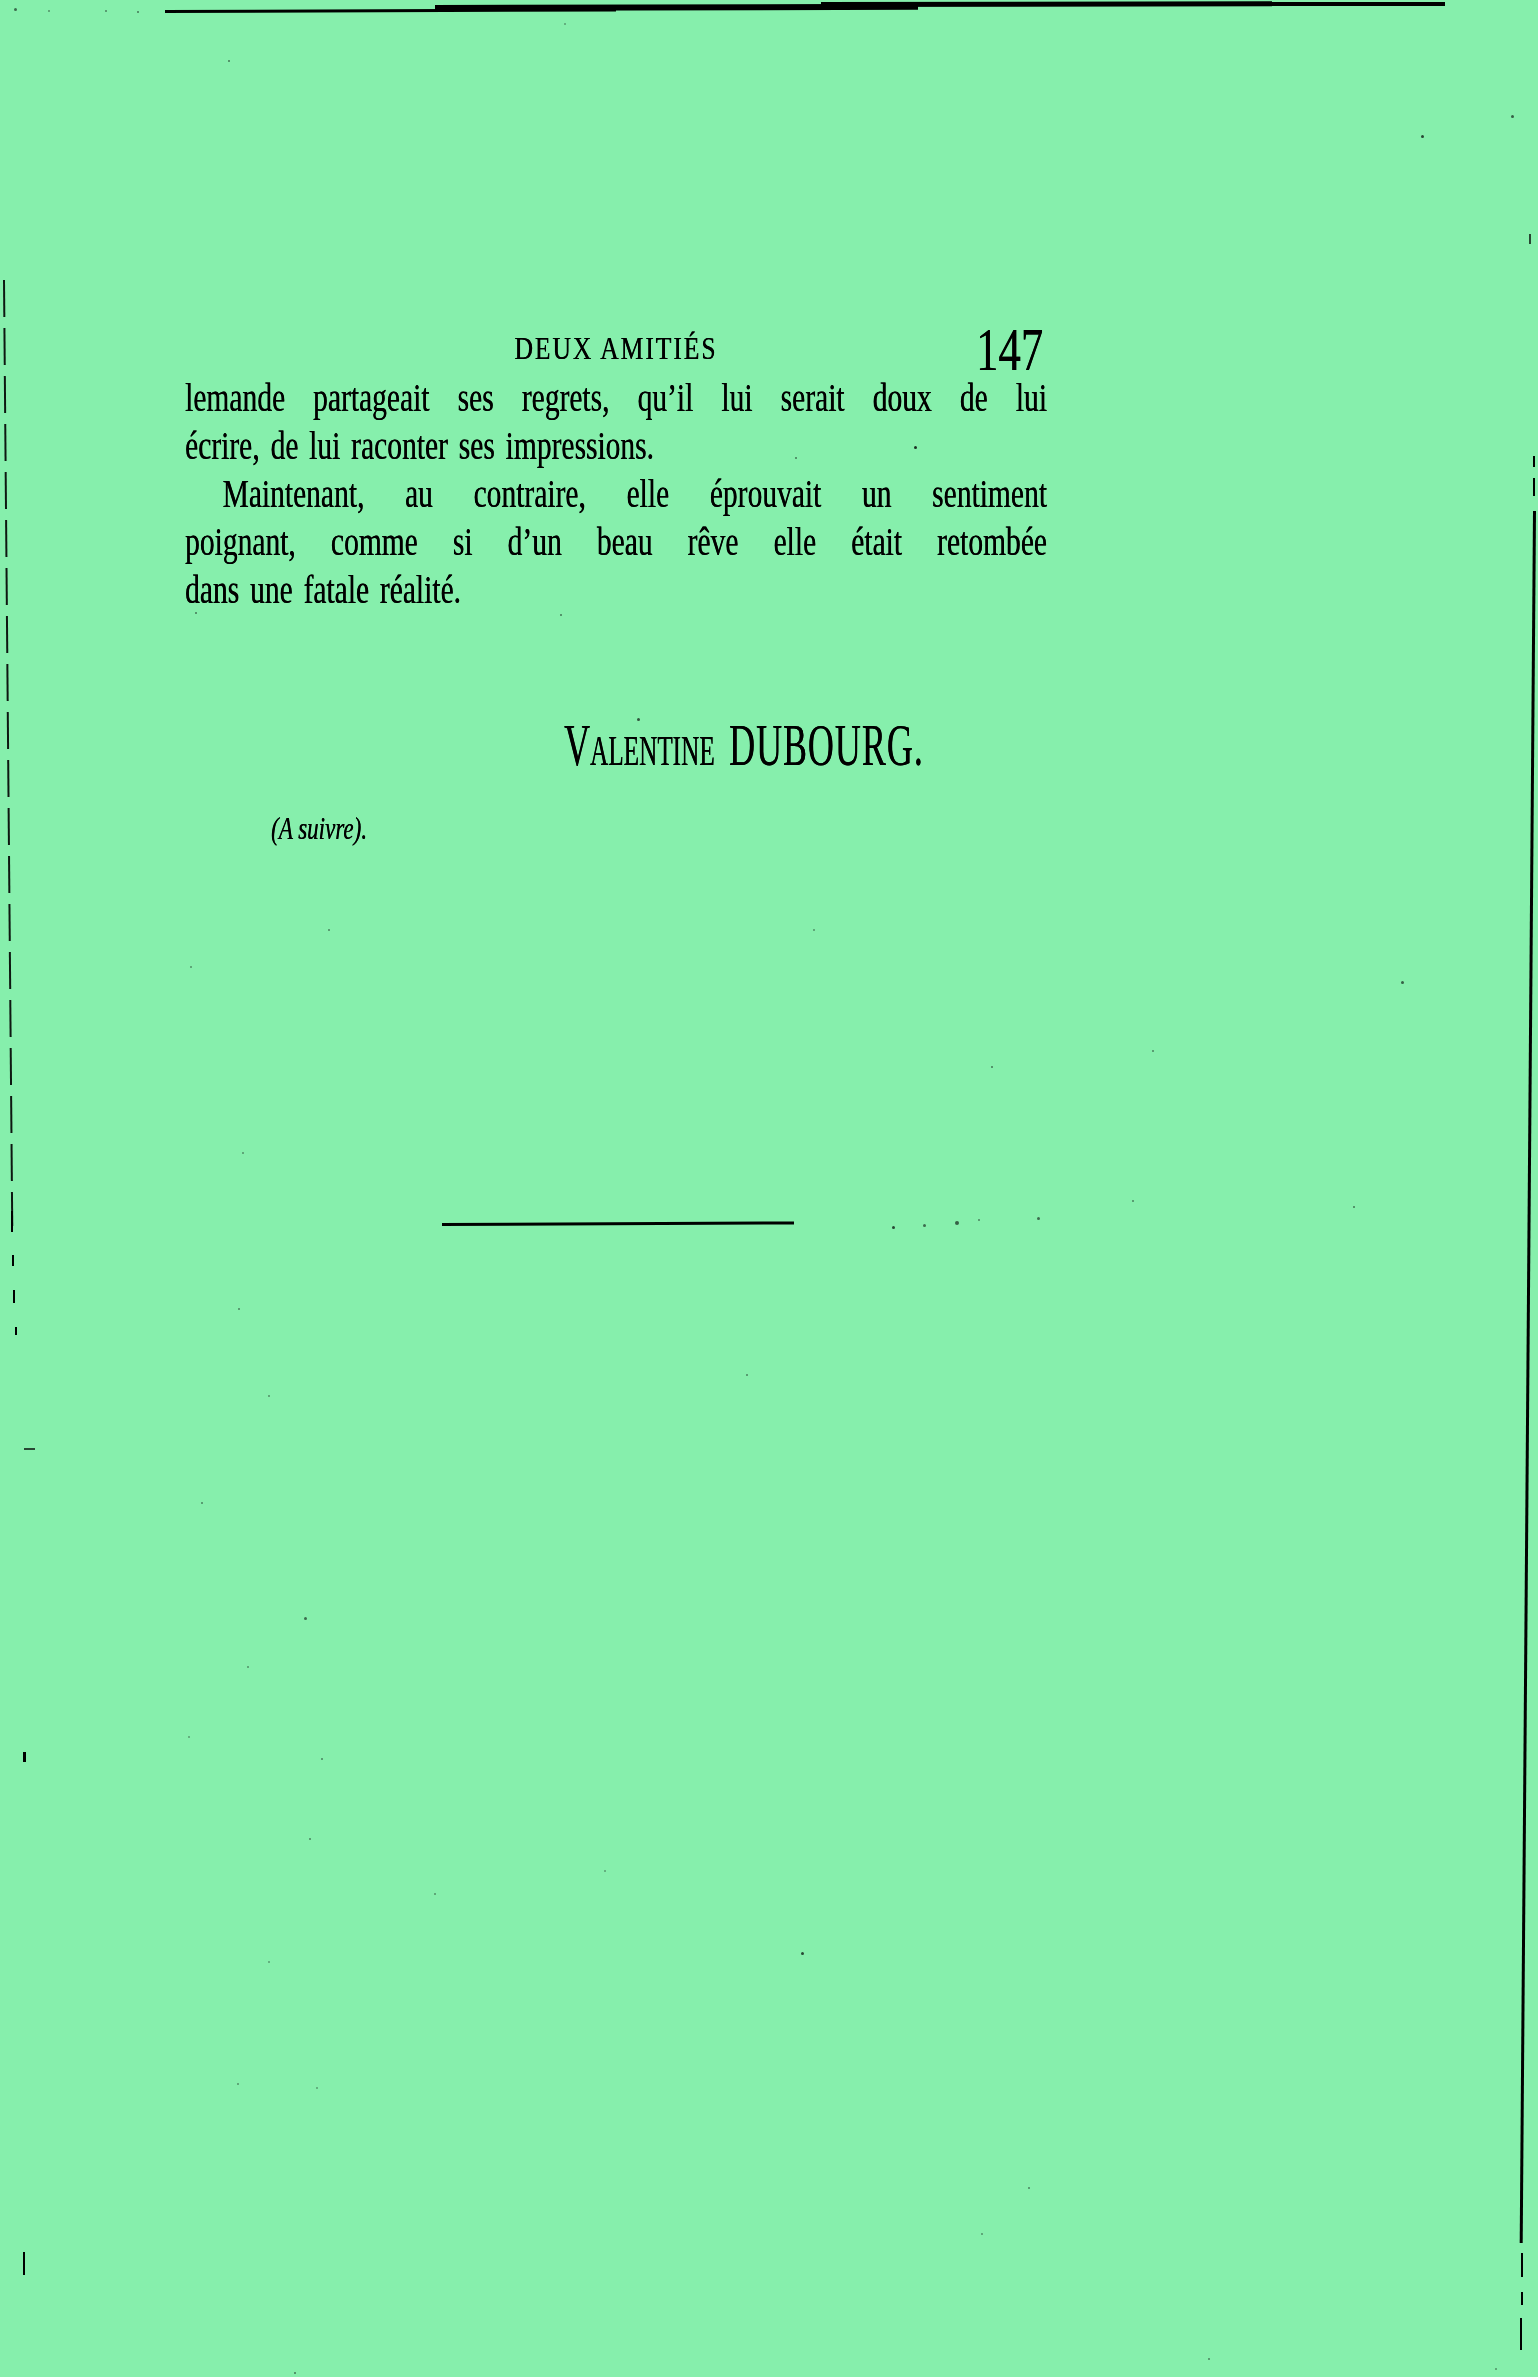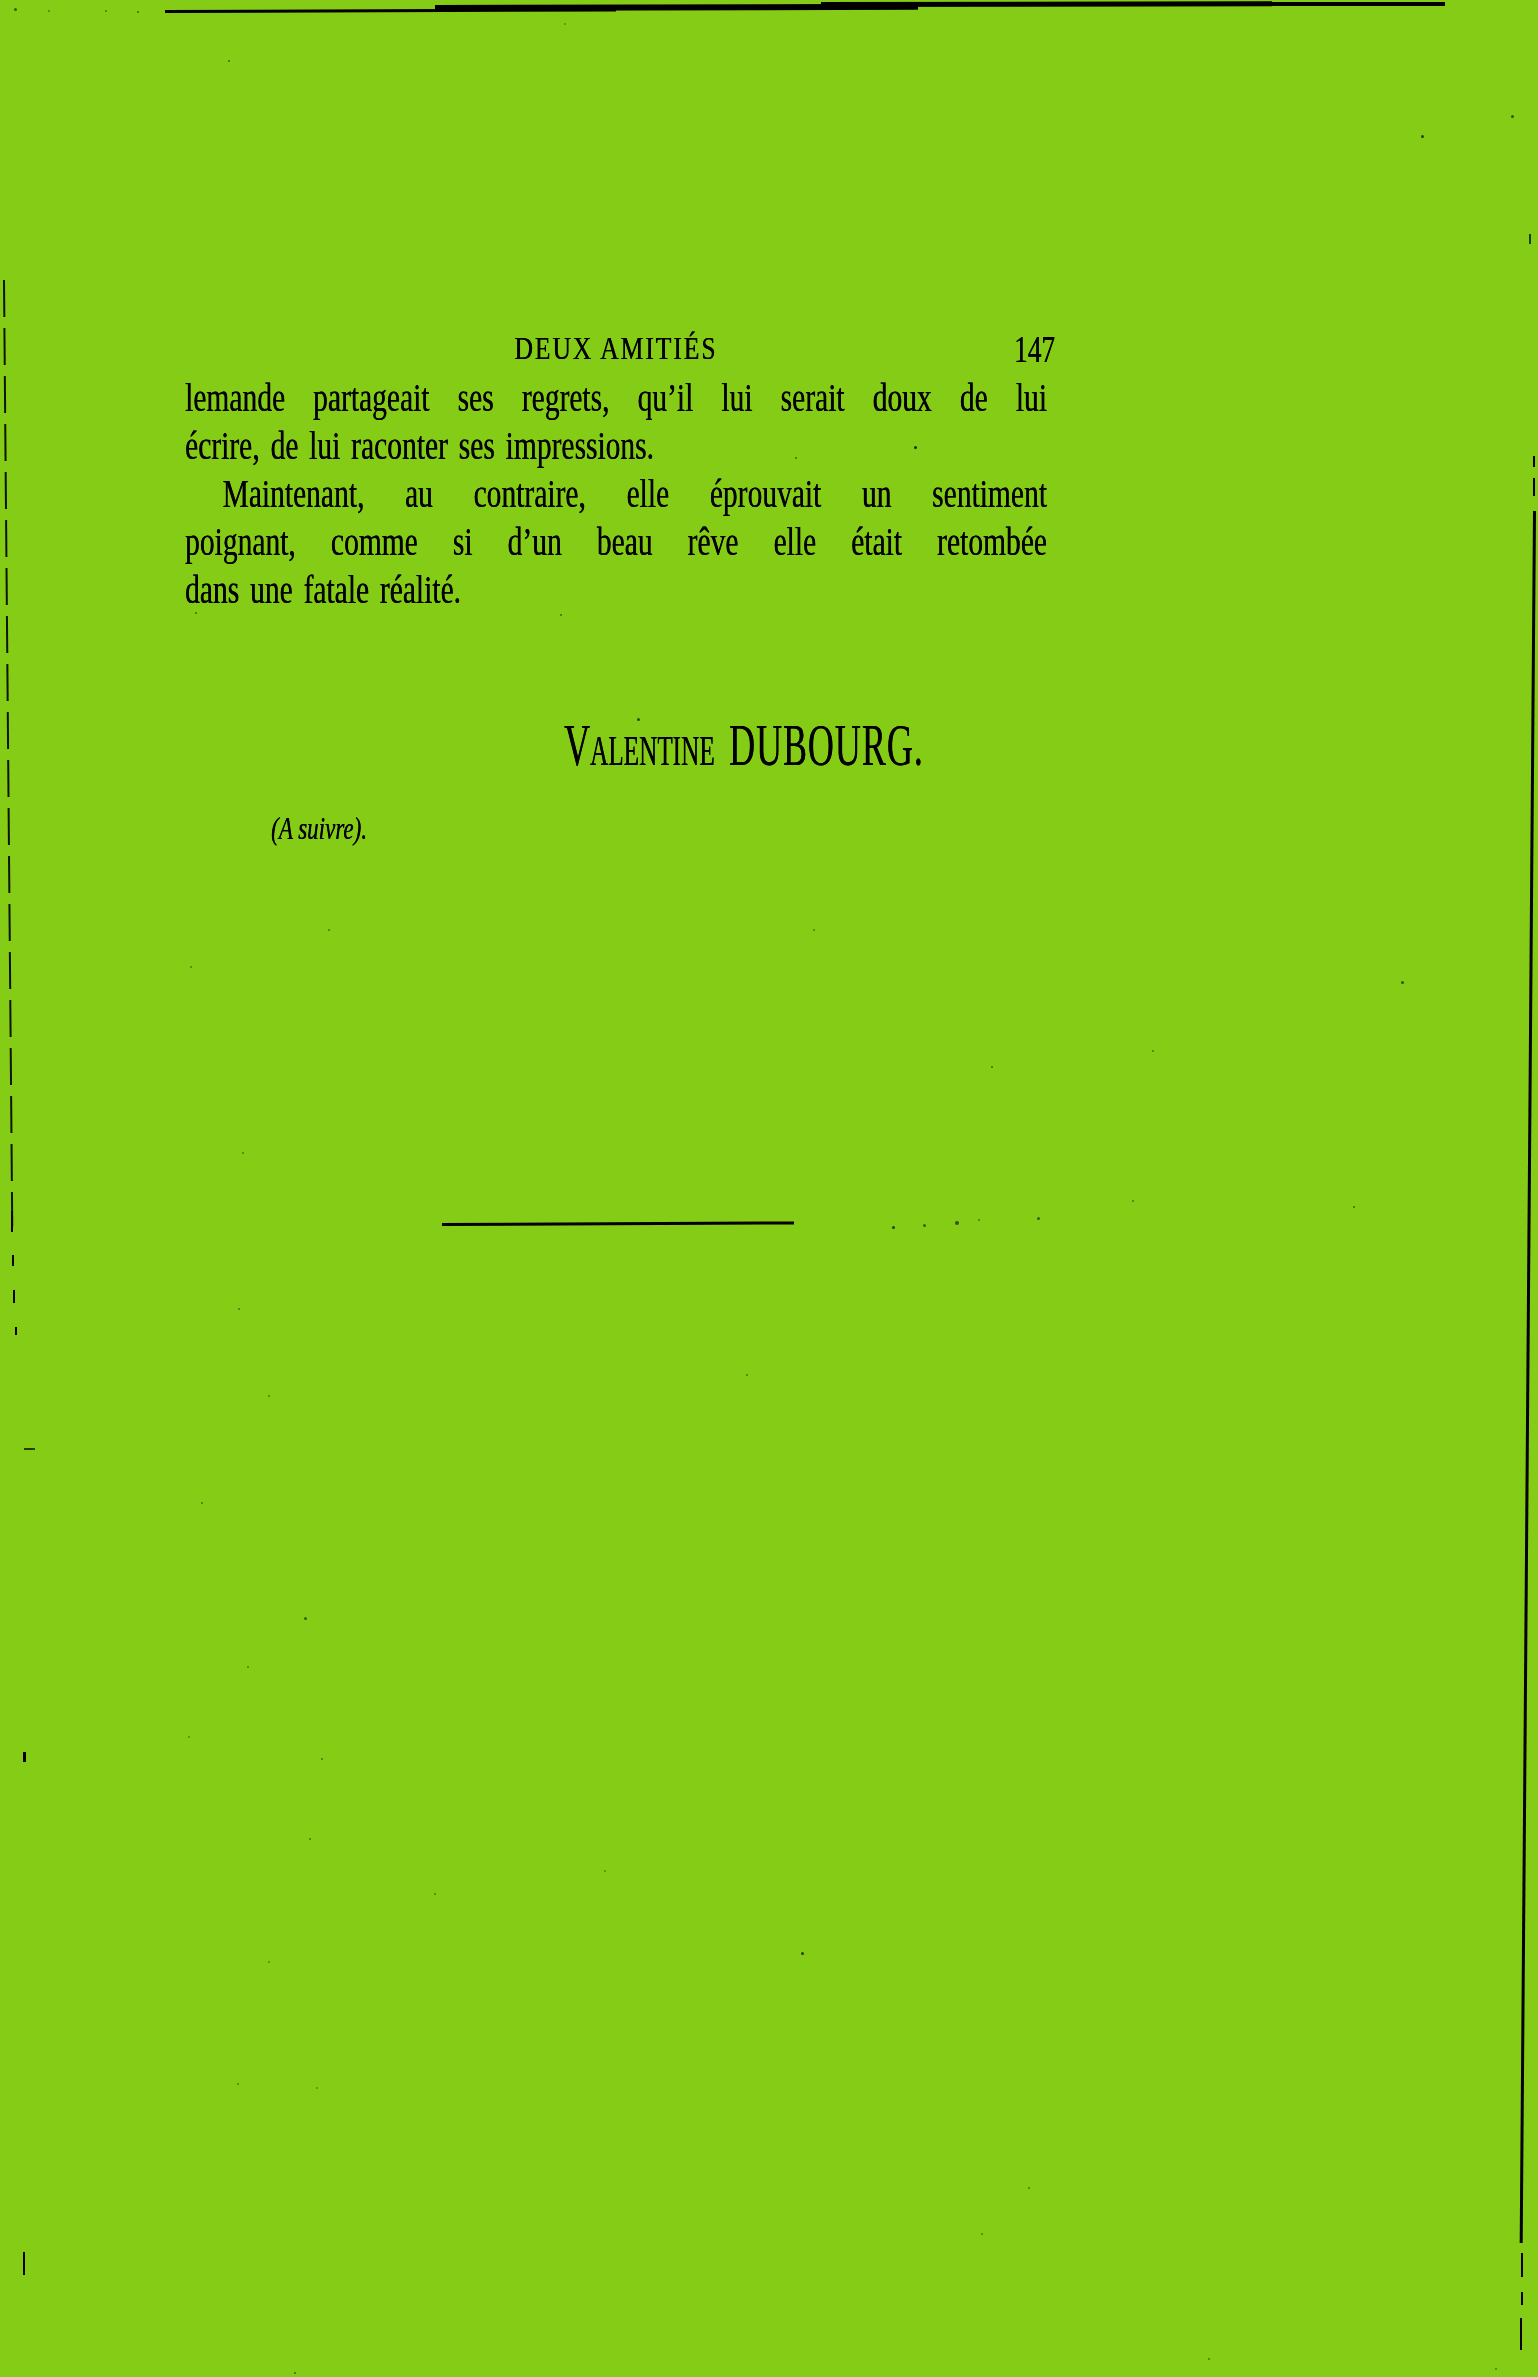--- a/index.html
+++ b/index.html
@@ -1,20 +1,20 @@
 <!DOCTYPE html>
 <html style="font-size:13px"><head>
 <meta charset="utf-8">
 <style>
   html, body { margin: 0; padding: 0; background: #e8e8e8; }
   .page {
     position: relative;
     width: 1538px;
     height: 2377px;
-    background: #84cc16;
+    background: #86efac;
     overflow: hidden;
     font-family: "Liberation Serif", "DejaVu Serif", serif;
     color: #000;
   }
 
   
   .running-title {
     position: absolute;
     left: 185px; top: 332px; width: 862px;
     text-align: center;
@@ -24,22 +24,21 @@
   }
   .running-title .sx {
     display: inline-block;
     transform: scaleX(0.80);
     transform-origin: center;
     text-shadow: 0.4px 0 0 #000;
   }
   .page-num {
     position: absolute;
     left: 950px; top: 326px; width: 105px;
-    text-align: right;
-    font-size: 38px; line-height: 47px;
+    font-size: 62px; line-height: 47px;
     white-space: nowrap;
   }
   .page-num .sx {
     display: inline-block;
     transform: scaleX(0.72);
     transform-origin: 100% 0;
     text-shadow: 0.4px 0 0 #000;
   }
 
   

